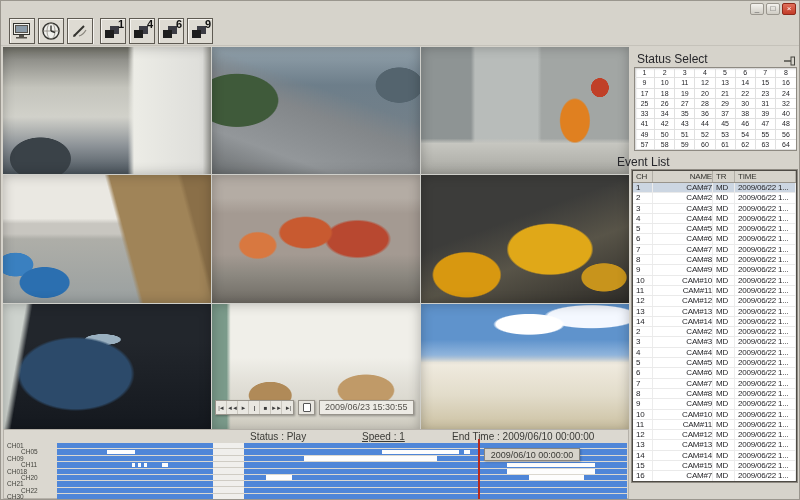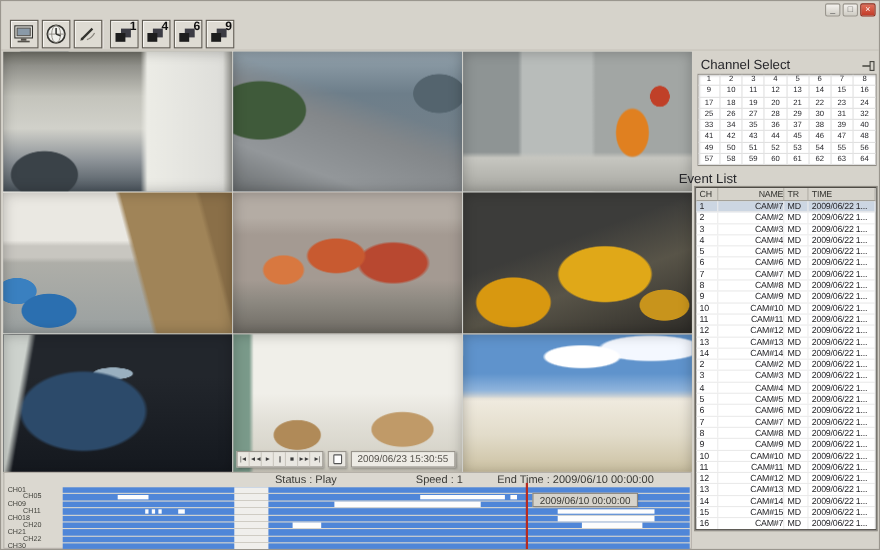--- a/index.html
+++ b/index.html
@@ -79,21 +79,21 @@
     radial-gradient(50px 28px at 74% 68%, #c09a68 0 55%, rgba(0,0,0,0) 58%),
     linear-gradient(90deg, #7a9a8a 0 7%, rgba(0,0,0,0) 9%),
     linear-gradient(180deg,#f0efe9 0 42%, #e2e0d8 62%, #cfccc0 100%); }
   .cam9 { background:
     radial-gradient(60px 18px at 52% 16%, #ffffff 0 55%, rgba(0,0,0,0) 60%),
     radial-gradient(80px 20px at 82% 10%, #f4f8ff 0 55%, rgba(0,0,0,0) 60%),
     linear-gradient(180deg,#5f93cc 0 28%, #8fb4dc 40%, rgba(0,0,0,0) 46%),
     linear-gradient(180deg, rgba(0,0,0,0) 40%, #efeade 48%, #e2dcca 72%, #cabf9f 100%); }
 
   
-  .pb { position:absolute; left:3px; bottom:6px; display:flex; align-items:center; gap:4px; }
+  .pb { position:absolute; left:3px; bottom:16px; display:flex; align-items:center; gap:4px; }
   .pb-group { display:flex; border:1px solid #98948c; background:#e9e7e1; height:15px;
     box-shadow:1px 1px 2px rgba(0,0,0,.3); }
   .pb-btn { width:11px; height:13px; border-right:1px solid #cac7bf; display:flex; align-items:center;
     justify-content:center; color:#3c3c3c; font-size:6px; cursor:pointer; letter-spacing:-1px; }
   .pb-btn:last-child { border-right:none; }
   .pb-export { width:17px; height:15px; border:1px solid #98948c; background:#e9e7e1;
     display:flex; align-items:center; justify-content:center; cursor:pointer;
     box-shadow:1px 1px 2px rgba(0,0,0,.3); }
   .pb-page { width:8px; height:9px; border:1px solid #555; background:#fff; border-radius:1px; }
   .pb-time { height:15px; border:1px solid #98948c; background:#edebe5; color:#55524c; font-size:9px;
@@ -119,21 +119,21 @@
   .ev-c { padding-left:3px; overflow:hidden; white-space:nowrap; letter-spacing:-0.2px; }
   .c0 { width:20px; } .c1 { width:60px;text-align:right; } .c2 { width:22px; } .c3 { flex:1; }
   .ev-body .ev-c { border-right:1px solid #ececec; }
   .ev-row { display:flex; height:10.3px; font-size:8px; color:#26262a; line-height:10px;
     border-bottom:1px solid #eaeaea; cursor:pointer; }
 
   
   .bottom { position:absolute; left:2px; top:428px; width:626px; height:70px;
     background:#dbd8d0; border:1px solid #b5b1a9; }
   .st { position:absolute; top:1px; font-size:10px; color:#3a3a36; white-space:nowrap; }
-  #st-start { left:55px; } #st-status { left:246px; } #st-speed { left:374px; } #st-end { left:448px; }
+  #st-start { left:55px; } #st-status { left:246px; } #st-speed { left:358px;text-decoration:underline; } #st-end { left:448px; }
   .tl-gutter { position:absolute; left:0; top:13px; width:52px; height:57px; }
   .tl-label { position:absolute; font-size:6.5px; color:#44443e; line-height:6px; white-space:nowrap; }
   .tl-wrap { position:absolute; left:53px; top:13px; width:570px; height:58px; }
   .tl-row { position:absolute; left:0; width:100%; height:5.4px; cursor:pointer; }
   .tl-seg { position:absolute; height:4.6px; background:#fdfdfd; }
   .tl-gap { position:absolute; left:156px; top:0; width:31px; height:57.5px;
     background:repeating-linear-gradient(180deg,#f0efec 0px,#f0efec 5.3px,#cfccc4 5.3px,#cfccc4 6.35px); }
   .playhead { position:absolute; left:421px; top:-4px; width:2px; height:62px; cursor:ew-resize; }
   .tl-tooltip { position:absolute; left:427px; top:5px; width:96px; height:13px; background:#d6d3cb;
     border:1px solid #8a867e; font-size:9px; line-height:12px; text-align:center; color:#3a3a36;
@@ -219,21 +219,21 @@
           </div>
         <div class="pb-export">
           <span class="pb-page"></span>
         </div>
         <div class="pb-time">2009/06/23 15:30:55</div>
       </div>
     </div>
     <div class="cam cam9"></div>
   </div>
 
-  <div class="rp-title" id="cs-title">Channel Select</div>
+  <div class="rp-title" id="cs-title">Status Select</div>
   <div class="pin">
     <svg width="13" height="12">
       <rect x="8" y="2" width="3.5" height="8" fill="#d6d3cb" stroke="#44443e"></rect>
       <line x1="1" y1="6" x2="8" y2="6" stroke="#44443e" stroke-width="1.4"></line>
     </svg>
   </div>
   <div class="ch-grid">
       <div class="ch-cell">1</div>
       <div class="ch-cell">2</div>
       <div class="ch-cell">3</div>

